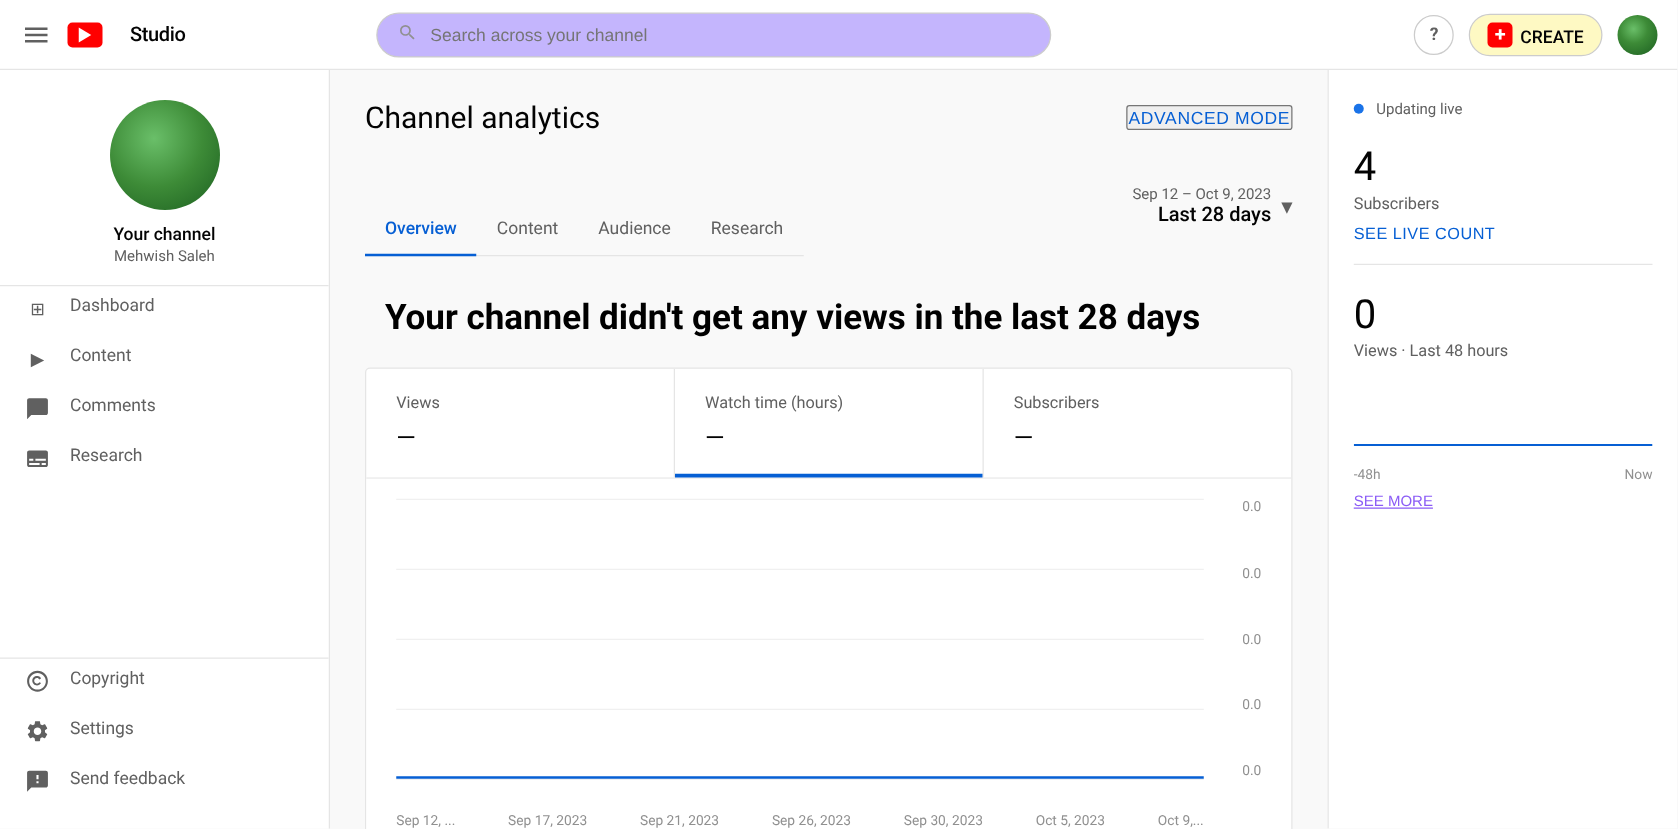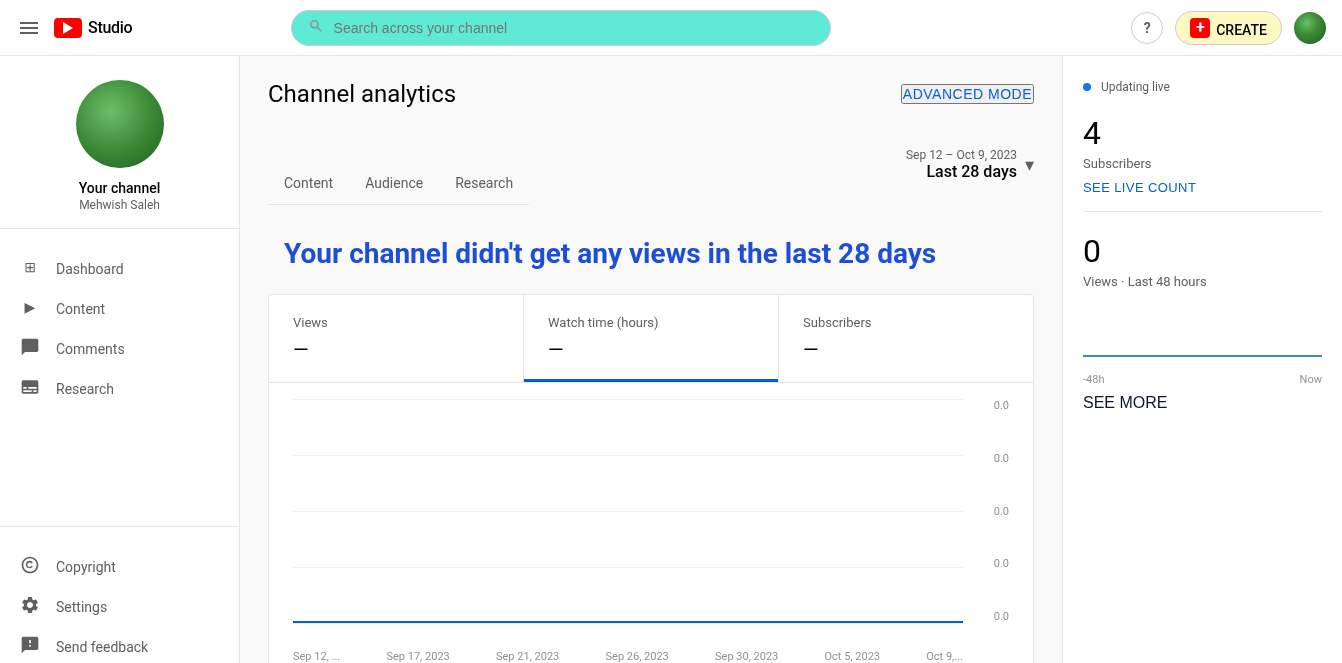--- a/index.html
+++ b/index.html
@@ -7,30 +7,30 @@
 
     
     .header {
       display: flex; align-items: center; height: 56px;
       background: #fff; border-bottom: 1px solid #e5e5e5;
       padding: 0 16px; gap: 16px; flex-shrink: 0; z-index: 10;
     }
     .header-left { display: flex; align-items: center; gap: 12px; }
     .hamburger { cursor: pointer; padding: 4px; }
     .hamburger span { display: block; width: 18px; height: 2px; background: #606060; margin: 3px 0; }
-    .yt-logo { display: flex; align-items: center; gap: 6px; text-decoration: none; }
+    .yt-logo { display: flex; align-items: center; gap: 22px; text-decoration: none; }
     .yt-icon { width: 28px; height: 20px; background: #ff0000; border-radius: 4px; display: flex; align-items: center; justify-content: center; }
     .yt-icon::after { content: ''; border-left: 10px solid #fff; border-top: 6px solid transparent; border-bottom: 6px solid transparent; }
     .yt-studio-text { font-size: 16px; font-weight: 500; color: #030303; letter-spacing: -0.3px; }
 
     .search-bar {
       flex: 1; max-width: 540px; margin: 0 auto;
       display: flex; align-items: center;
       border: 1px solid #ccc; border-radius: 40px;
-      padding: 0 16px; height: 36px; background: #5eead4;
+      padding: 0 16px; height: 36px; background: #c4b5fd;
     }
     .search-bar input {
       border: none; outline: none; width: 100%; font-size: 14px; color: #606060; background: transparent;
     }
     .search-icon-wrap { color: #909090; margin-right: 10px; }
 
     .header-right { display: flex; align-items: center; gap: 12px; margin-left: auto; }
     .help-btn {
       width: 32px; height: 32px; border-radius: 50%; border: 1px solid #ccc;
       display: flex; align-items: center; justify-content: center;
@@ -50,37 +50,37 @@
     .avatar-img {
       width: 32px; height: 32px; border-radius: 50%;
       background: radial-gradient(circle at 40% 35%, #6abf69 0%, #3d8b37 40%, #1b5e20 100%);
     }
 
     
     .main-layout { display: flex; flex: 1; overflow: hidden; }
 
     
     .sidebar {
-      width: 240px; background: #fff; border-right: 1px solid #e5e5e5;
+      width: 264px; background: #fff; border-right: 1px solid #e5e5e5;
       display: flex; flex-direction: column; overflow-y: auto; flex-shrink: 0;
     }
     .channel-info {
       display: flex; flex-direction: column; align-items: center;
       padding: 24px 16px 16px; border-bottom: 1px solid #e5e5e5;
     }
     .channel-avatar {
       width: 88px; height: 88px; border-radius: 50%; overflow: hidden; margin-bottom: 12px;
       background: radial-gradient(circle at 40% 35%, #6abf69 0%, #3d8b37 50%, #1b5e20 100%);
     }
     .channel-name { font-size: 14px; font-weight: 500; color: #030303; }
     .channel-sub { font-size: 12px; color: #606060; margin-top: 2px; }
 
     .nav-items { flex: 1; padding: 8px 0; }
     .nav-item {
-      display: flex; align-items: flex-end; gap: 16px;
+      display: flex; align-items: flex-start; gap: 16px;
       padding: 0 20px; height: 40px; cursor: pointer;
       color: #606060; font-size: 14px; border-radius: 0;
       position: relative;
     }
     .nav-item.active { color: #030303; font-weight: 500; }
     .nav-item.active::before {
       content: ''; position: absolute; left: 0; top: 0; bottom: 0;
       width: 3px; background: #030303;
     }
     .nav-icon { width: 20px; height: 20px; display: flex; align-items: center; justify-content: center; flex-shrink: 0; }
@@ -108,21 +108,21 @@
       display: flex; justify-content: flex-end; align-items: center;
       padding: 16px 0; gap: 8px; margin-bottom: 8px;
     }
     .date-range-info { text-align: right; }
     .date-range-sub { font-size: 12px; color: #606060; }
     .date-range-main { font-size: 16px; font-weight: 500; color: #030303; }
     .chevron-down { color: #606060; font-size: 18px; cursor: pointer; }
 
     
     .empty-state-title {
-      font-size: 28px; font-weight: 700; color: #1d4ed8;
+      font-size: 28px; font-weight: 700; color: #000000;
       margin: 32px 0 24px; padding: 0 16px;
     }
 
     
     .chart-container {
       border: 1px solid #e5e5e5; border-radius: 4px;
       background: #fff; overflow: hidden;
     }
     .metrics-row { display: flex; border-bottom: 1px solid #e5e5e5; }
     .metric-card {
@@ -181,21 +181,21 @@
     .stat-label { font-size: 13px; color: #606060; margin-bottom: 8px; }
     .see-live-btn { color: #065fd4; font-size: 13px; font-weight: 500; cursor: pointer; text-transform: uppercase; letter-spacing: 0.4px; background: none; border: none; }
 
     .views-section { margin-top: 20px; }
     .views-chart-area { position: relative; height: 60px; margin: 12px 0; }
     .views-time-labels {
       display: flex; justify-content: space-between;
       font-size: 11px; color: #909090; margin-top: 4px;
     }
 
-    .see-more-views-btn { color: #0f172a; font-size: 16px; font-weight: 500; cursor: pointer; text-transform: uppercase; background: none; border: none; margin-top: 8px; }
+    .see-more-views-btn { color: #8b5cf6; font-size: 12px; font-weight: 500; cursor: pointer; text-transform: uppercase; background: none; border: none; margin-top: 8px; text-decoration: underline; }
 
     
     .icon-dashboard::before { content: '⊞'; }
     .icon-content::before { content: '▶'; }
   </style>
 </head>
 <body>
 
 <header class="header">
   <div class="header-left">
@@ -295,20 +295,21 @@
 
   <div class="analytics-page">
     <div class="analytics-main">
       <div class="page-header">
         <h1 class="page-title">Channel analytics</h1>
         <button class="advanced-mode-btn">ADVANCED MODE</button>
       </div>
 
       <div style="display:flex; justify-content:space-between; align-items:flex-end;">
         <div class="tabs">
+          <div class="tab active">Overview</div>
           <div class="tab">Content</div>
           <div class="tab">Audience</div>
           <div class="tab">Research</div>
         </div>
         <div class="date-range-row">
           <div class="date-range-info">
             <div class="date-range-sub">Sep 12 – Oct 9, 2023</div>
             <div class="date-range-main">Last 28 days</div>
           </div>
           <span class="chevron-down">▾</span>

